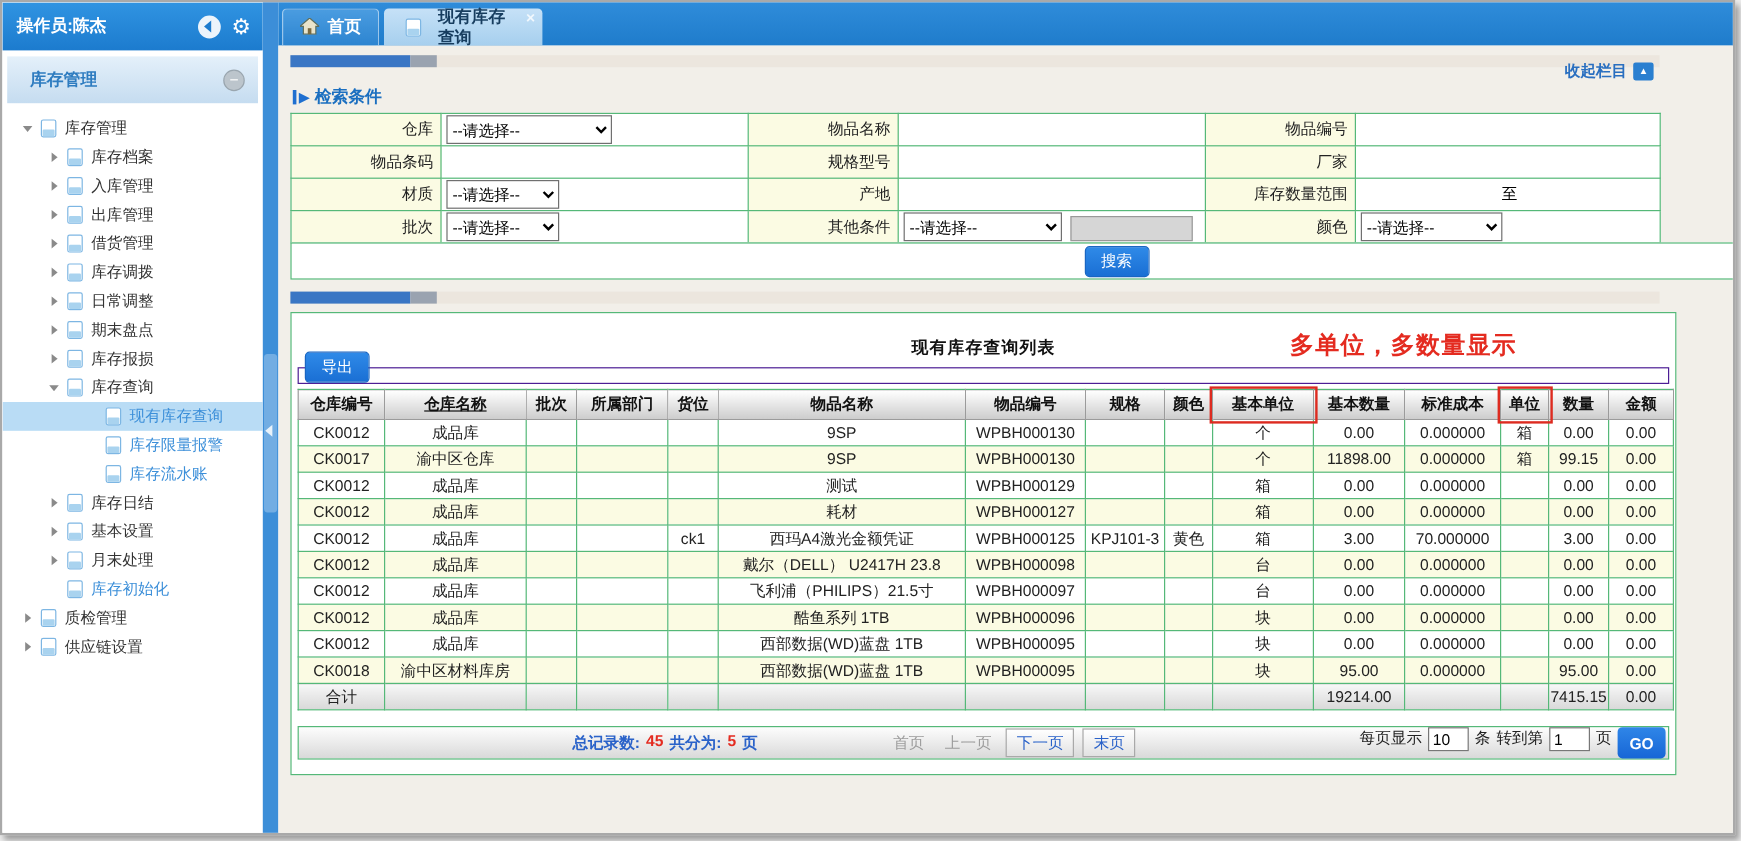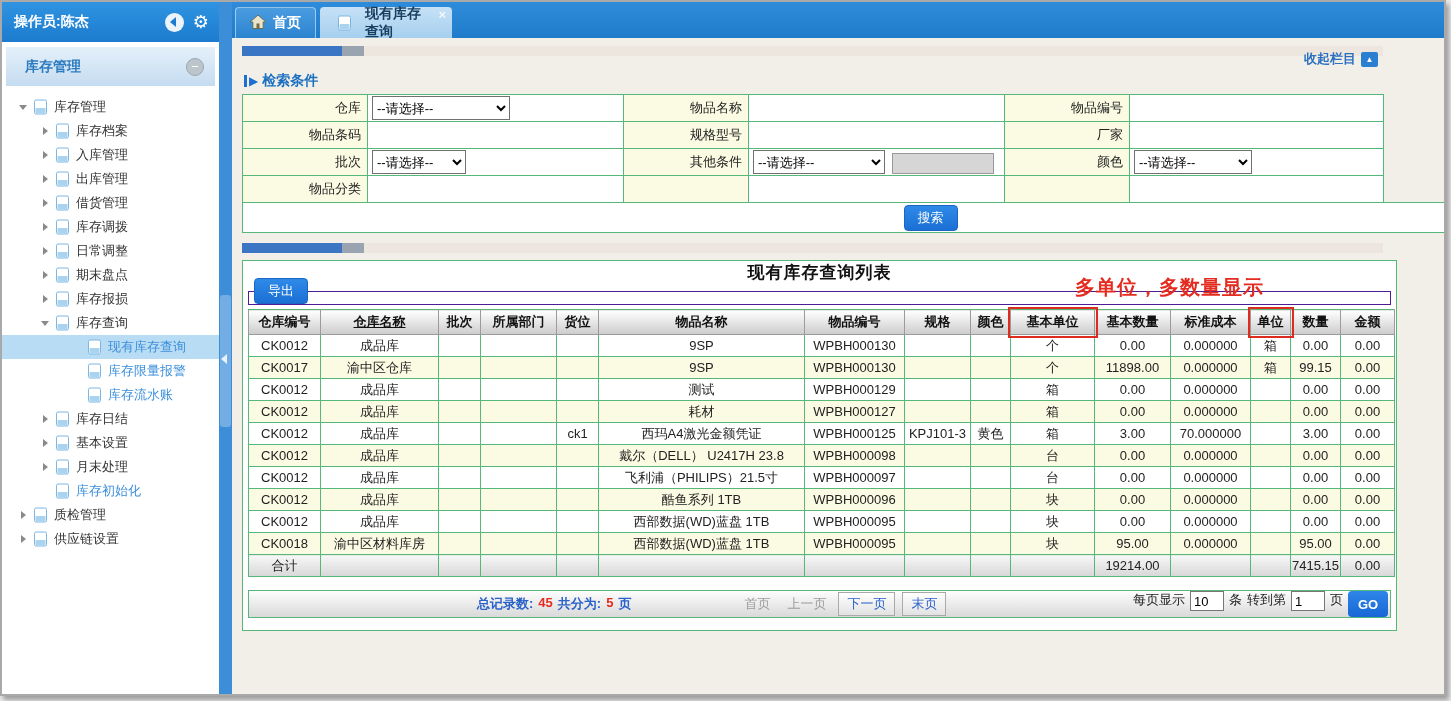--- a/index.html
+++ b/index.html
@@ -62,21 +62,21 @@
   td.fctrl{background:#fff;padding-left:3px}
   td.fctrl select{height:24px;font-size:13px;font-family:inherit;border:1px solid #707070;background:#fff;margin-left:1px}
   input.cell-input{width:97%;border:none;outline:none;height:20px;background:transparent;font-size:13px;font-family:inherit}
   input.disabled-input{width:102px;height:21px;border:1px solid #999;background:#d6d6d6;margin-left:7px;vertical-align:middle}
   td.range-cell{text-align:center}
   input.range-input{width:90px;border:none;outline:none;background:transparent}
   .search-row{width:1377px;background:#fff;border:1px solid #55b878;margin-top:-1px;height:31px;display:flex;align-items:center;justify-content:center}
   .btn-blue{background:linear-gradient(#2f8ae8,#1a6fd4);color:#fff;border:1px solid #1a66c2;border-radius:4px;font-size:13px;padding:3px 13px;cursor:pointer;font-family:inherit}
 
   .results{margin-top:7px;width:1155px;background:#fff;border:1px solid #55b878;position:relative;padding:0 5px 12px}
-  .results-title{text-align:center;font-size:17px;font-weight:bold;color:#111;padding:0 0 7px;letter-spacing:1px}
+  .results-title{text-align:center;font-size:14px;font-weight:bold;color:#111;padding:20px 0 7px;letter-spacing:1px}
   .annotation{position:absolute;top:13px;left:832px;color:#e42b20;font-weight:bold;font-size:20px;letter-spacing:1px}
   .toolbar{border:1px solid #4c1d95;height:14px;display:flex;align-items:flex-end;padding-left:5px;margin-bottom:4px}
 
   table.grid{border-collapse:collapse;table-layout:fixed;width:1143px}
   table.grid th{border:1px solid #9b9b9b;border-top-color:#55b878;background:linear-gradient(#ffffff,#cccccc);font-size:13px;font-weight:bold;height:25px;color:#111;position:relative;white-space:nowrap;overflow:hidden}
   table.grid td{border:1px solid #55b878;height:22px;font-size:13px;text-align:center;color:#222;overflow:hidden;white-space:nowrap;background:#fff}
   tr.alt td{background:#fbfbe3}
   tr.total td{background:linear-gradient(#f7f7f7,#d8d8d8)}
   th.hl{outline:2px solid #dd2b20;outline-offset:1px;z-index:2}
 
@@ -361,34 +361,34 @@
             </tr>
             <tr>
               <td class="flabel">物品条码</td>
               <td class="fctrl"><input class="cell-input" style=""></td>
               <td class="flabel">规格型号</td>
               <td class="fctrl"><input class="cell-input" style=""></td>
               <td class="flabel">厂家</td>
               <td class="fctrl"><input class="cell-input" style=""></td>
             </tr>
             <tr>
+              <td class="flabel">材质</td>
+              <td class="fctrl"><select style="width: 94px;"><option>--请选择--</option></select></td>
+              <td class="flabel">产地</td>
+              <td class="fctrl"><input class="cell-input" style=""></td>
+              <td class="flabel">库存数量范围</td>
+              <td class="fctrl range-cell"><input class="range-input" style=""><span>至</span><input class="range-input" style=""></td>
+            </tr>
+            <tr>
               <td class="flabel">批次</td>
               <td class="fctrl"><select style="width: 94px;"><option>--请选择--</option></select></td>
               <td class="flabel">其他条件</td>
               <td class="fctrl"><select style="width: 132px;"><option>--请选择--</option></select><input class="disabled-input" disabled="" style=""></td>
               <td class="flabel">颜色</td>
               <td class="fctrl"><select style="width: 118px;"><option>--请选择--</option></select></td>
-            </tr>
-            <tr>
-              <td class="flabel">物品分类</td>
-              <td class="fctrl"><input class="cell-input" style=""></td>
-              <td class="flabel"></td>
-              <td class="fctrl"></td>
-              <td class="flabel"></td>
-              <td class="fctrl"></td>
             </tr>
           </tbody>
       </table>
       <div class="search-row">
         <button class="btn-blue">搜索</button>
       </div>
 
       <div class="hscroll hscroll2">
         <div class="thumb"></div>
         <div class="stub"></div>

